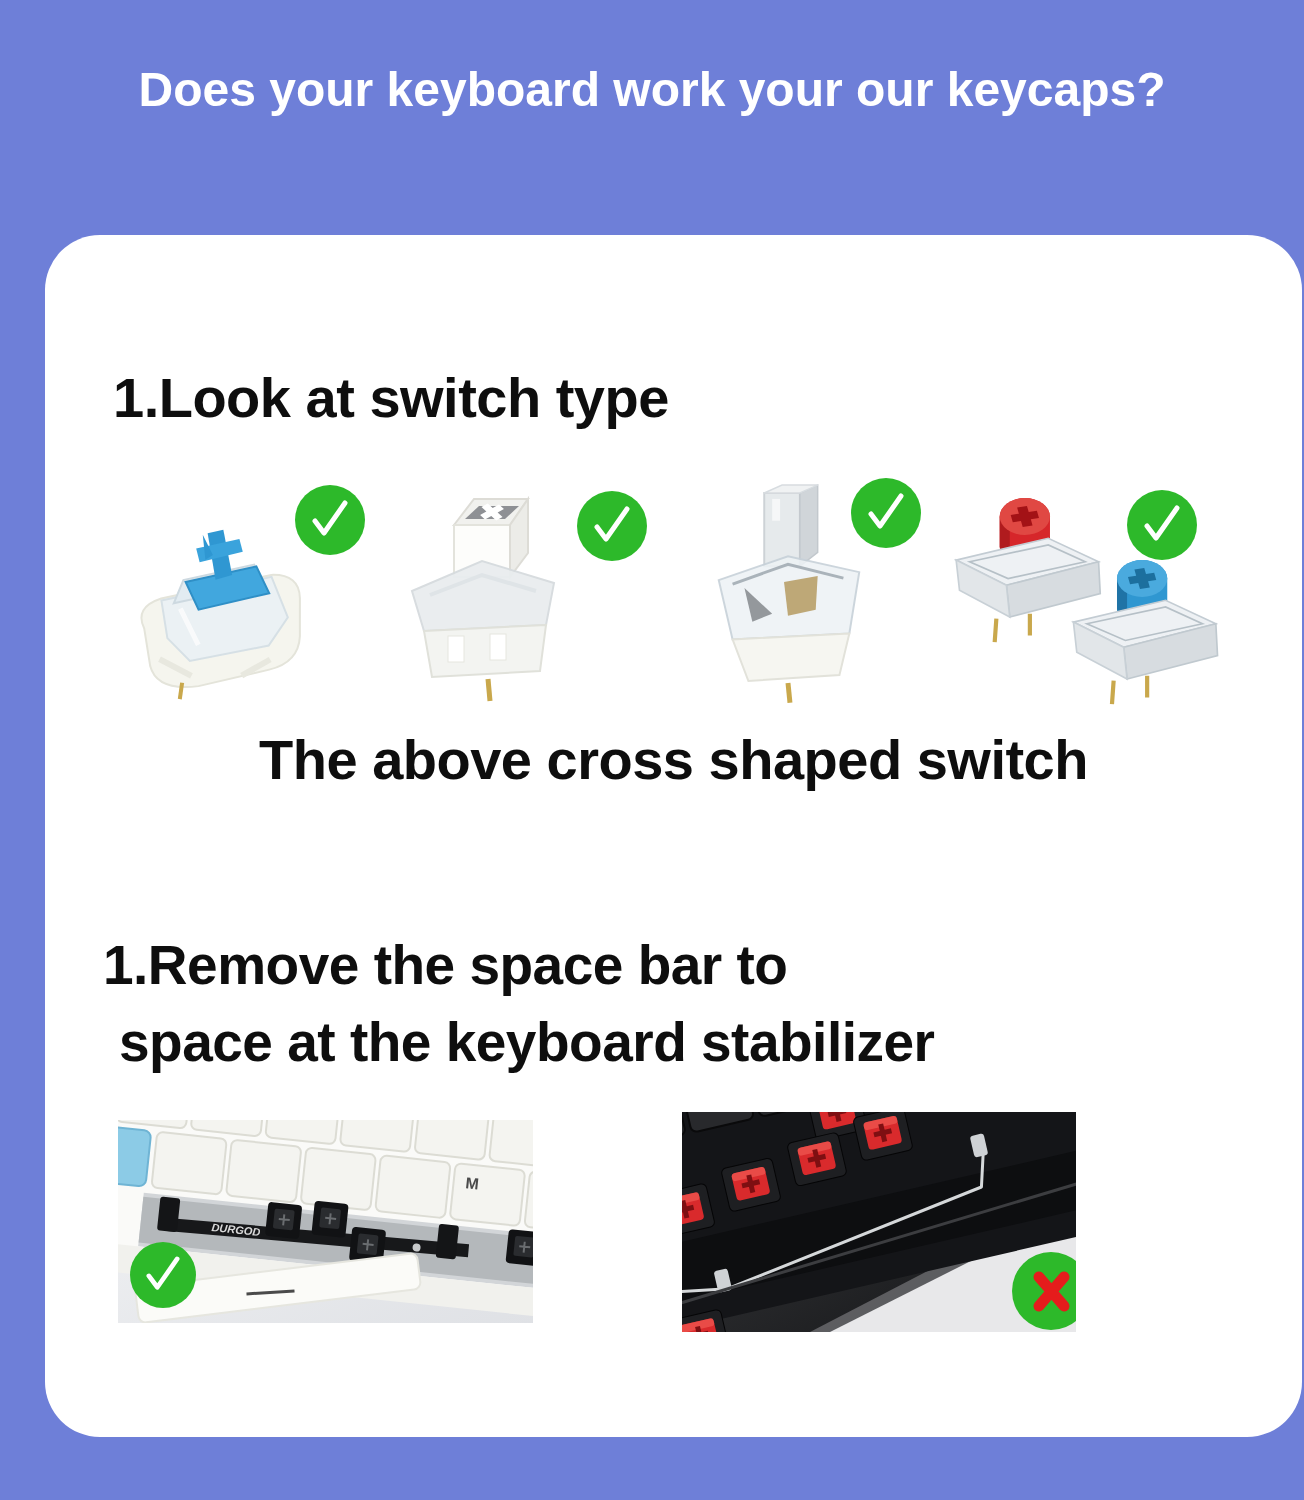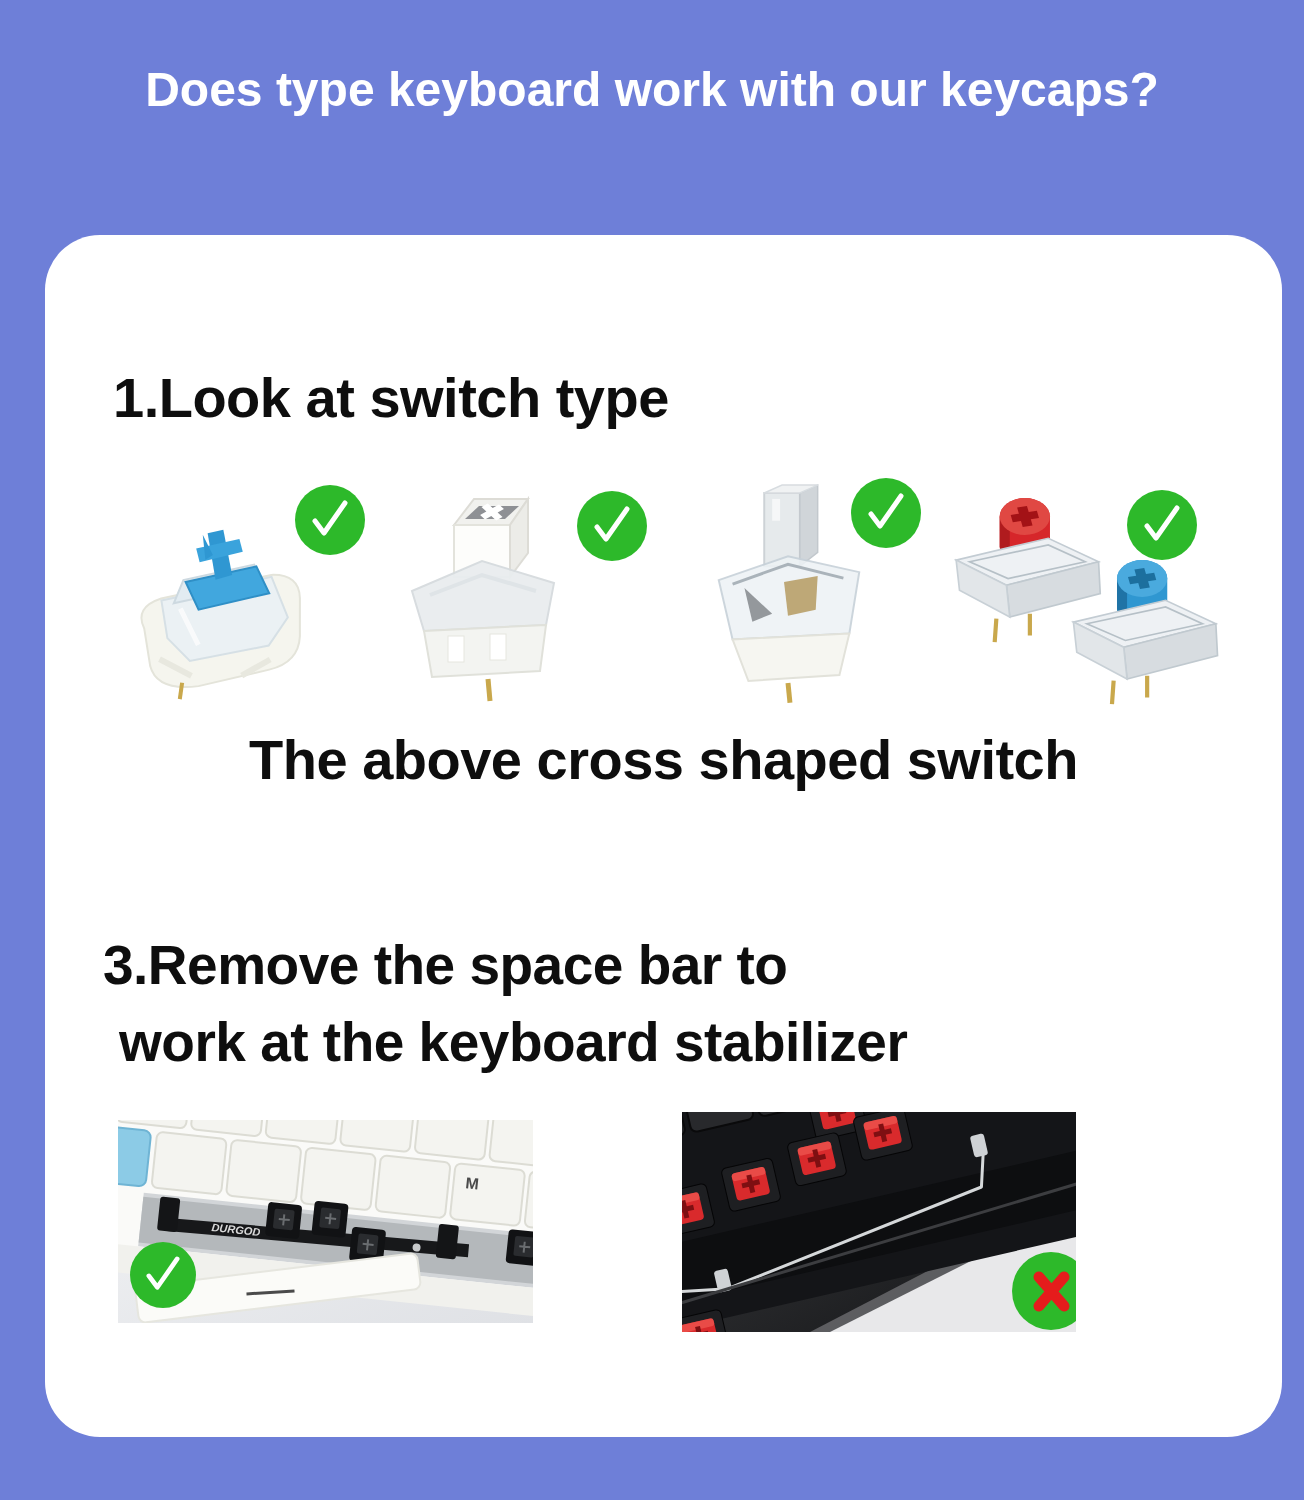--- a/index.html
+++ b/index.html
@@ -7,21 +7,21 @@
     width:1304px;height:1500px;position:relative;overflow:hidden;
     background:#6E7FD8;
     font-family:"Liberation Sans", sans-serif;
   }
   .title{
     position:absolute;left:0;right:0;top:62px;text-align:center;
     color:#ffffff;font-size:48px;font-weight:700;letter-spacing:0px;
   }
   .card{
     position:absolute;left:45px;top:235px;width:1237px;height:1202px;
-    background:#ffffff;border-radius:55px;
+    background:#ffffff;border-radius:55px;padding-left:20px;
   }
   .h-section{
     position:absolute;color:#0e0e0e;font-weight:700;letter-spacing:-0.5px;
     white-space:nowrap;
   }
   .h-switch{left:68px;top:130px;font-size:56px;}
   .caption{left:0;width:100%;top:492px;text-align:center;font-size:56px;}
   .h-stab{left:58px;top:692px;font-size:55px;line-height:77px;}
   .h-stab .line2{padding-left:16px;}
   .fig{position:absolute;}
@@ -32,21 +32,21 @@
   }
   .badge svg{width:100%;height:100%;display:block;}
   .photo{
     position:absolute;overflow:hidden;background:#e9eaec;
   }
   .photo > svg{position:absolute;left:0;top:0;width:100%;height:100%;}
 </style>
 </head>
 <body>
 
-<div class="title">Does type keyboard work with our keycaps?</div>
+<div class="title">Does your keyboard work your our keycaps?</div>
 
 <div class="card">
 
   <div class="h-section h-switch">1.Look at switch type</div>
 
   <div class="fig" style="left:70px;top:268px;width:205px;height:198px;">
     <svg viewBox="0 0 205 198">
       <g transform="rotate(-6 100 110)">
         <path d="M28 118 Q20 96 48 90 L160 78 Q188 80 186 104 L182 142 Q178 168 148 172 L76 181 Q34 182 30 156 Z" fill="#f5f5ee" stroke="#e4e4da" stroke-width="2"></path>
         <path d="M40 150 L70 170 M120 175 L150 162" stroke="#e8e8df" stroke-width="6" fill="none"></path>
@@ -148,22 +148,22 @@
   </div>
   <div class="badge" style="left:1082px;top:255px;width:70px;height:70px;">
     <svg viewBox="0 0 70 70">
       <polyline points="20,36 29,48 50,18" fill="none" stroke="#ffffff" stroke-width="5" stroke-linecap="round" stroke-linejoin="round"></polyline>
     </svg>
   </div>
 
   <div class="h-section caption">The above cross shaped switch</div>
 
   <div class="h-section h-stab">
-    <div class="line1">3.Remove the space bar to</div>
-    <div class="line2">work at the keyboard stabilizer</div>
+    <div class="line1">1.Remove the space bar to</div>
+    <div class="line2">space at the keyboard stabilizer</div>
   </div>
 
   <div class="photo" style="left:73px;top:885px;width:415px;height:203px;">
     <svg viewBox="0 0 415 203">
       <defs>
         <linearGradient id="bgL" x1="0" y1="0" x2="1" y2="1">
           <stop offset="0" stop-color="#f2f3f5"></stop>
             <stop offset="1" stop-color="#dfe1e5"></stop>
         </linearGradient>
       </defs>

